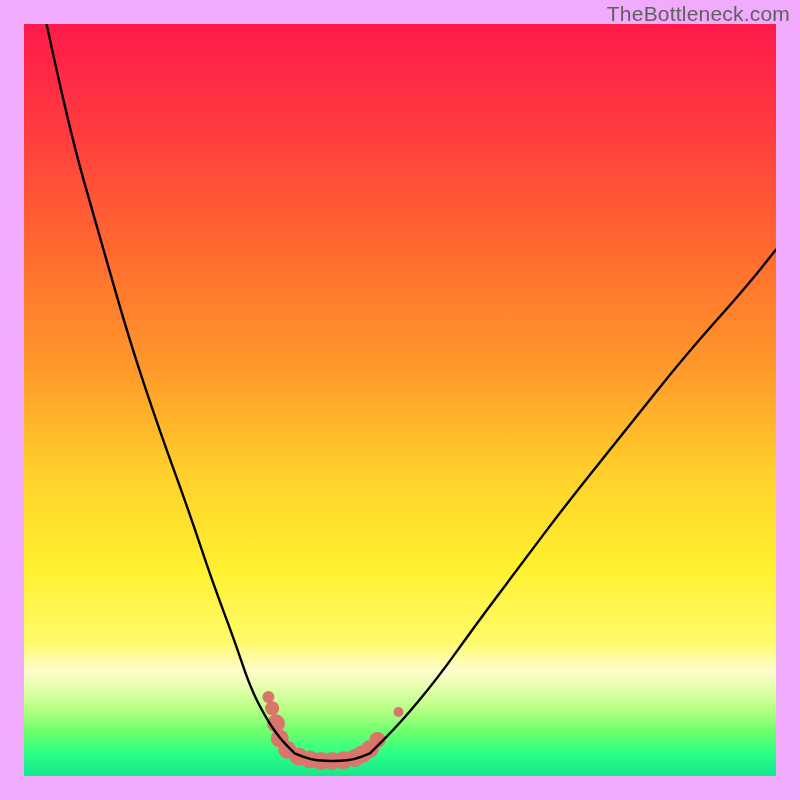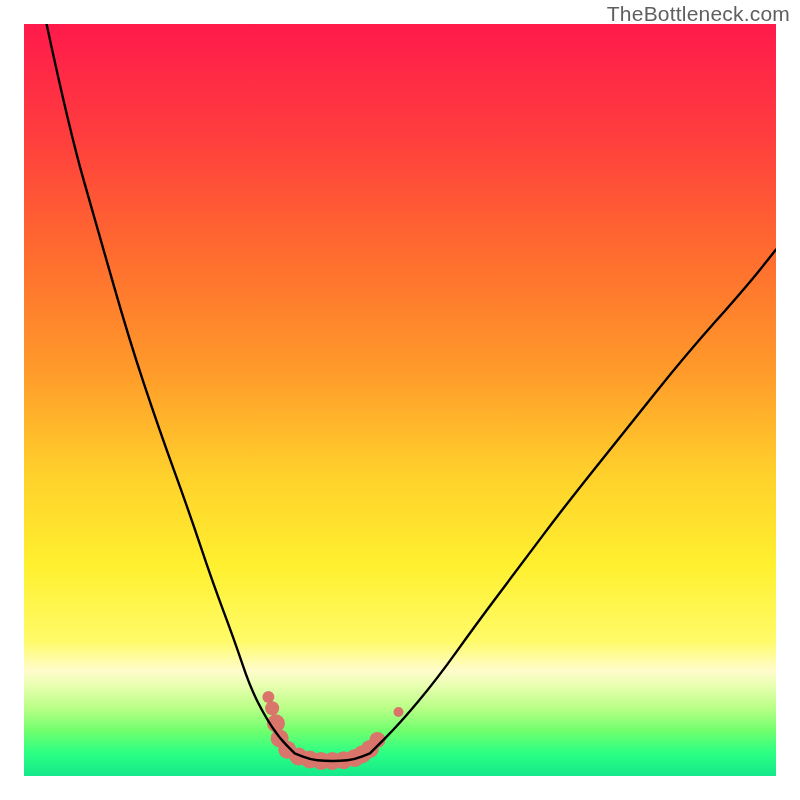--- a/index.html
+++ b/index.html
@@ -9,21 +9,21 @@
     height: 800px;
     background: #000;
     overflow: hidden;
     font-family: Arial, Helvetica, sans-serif;
   }
   .frame {
     position: absolute;
     top: 0; left: 0;
     width: 800px;
     height: 800px;
-    background: #ffffff;
+    background: #f0abfc;
   }
   .plot {
     position: absolute;
     top: 24px;
     left: 24px;
     width: 752px;
     height: 752px;
     overflow: hidden;
   }
   .watermark {

